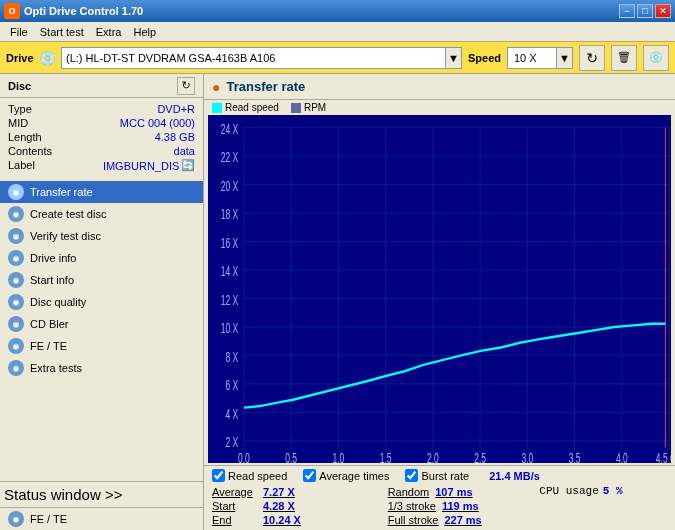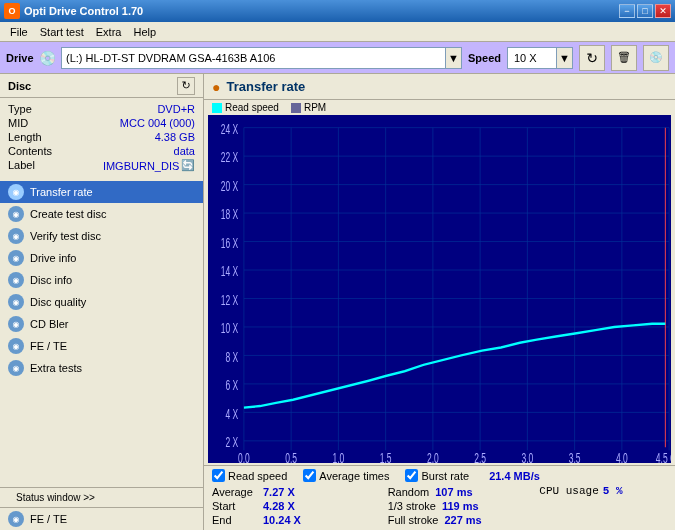--- a/index.html
+++ b/index.html
@@ -27,21 +27,21 @@
       border-bottom: 1px solid #ACA899;
       display: flex;
       align-items: center;
       padding: 1px 4px;
       height: 20px;
     }
     .menu-item { padding: 1px 6px; font-size: 11px; cursor: pointer; color: #000; }
 
     
     .drive-bar {
-      background: #c4b5fd;
+      background: #fde047;
       border-bottom: 1px solid #ACA899;
       display: flex;
       align-items: center;
       padding: 3px 6px;
       height: 32px;
       gap: 6px;
     }
     .drive-label { font-size: 11px; font-weight: bold; }
     .drive-select {
       display: flex;
@@ -115,23 +115,23 @@
     .nav-item.active .nav-icon { background: #99CCFF; }
 
     
     .bottom-left {
       margin-top: auto;
       border-top: 1px solid #ACA899;
     }
     .status-window-btn {
       display: flex;
       align-items: flex-end;
-      padding: 4px 16px;
+      padding: 4px 4px;
       border-bottom: 1px solid #ACA899;
-      font-size: 10px;
+      font-size: 15px;
       cursor: pointer;
       background: #ECE9D8;
     }
     .fe-te-item {
       display: flex;
       align-items: center;
       padding: 3px 8px;
       gap: 6px;
       font-size: 11px;
       cursor: pointer;
@@ -189,21 +189,21 @@
       gap: 16px;
       margin-bottom: 3px;
       align-items: center;
     }
     .stats-checkbox { display: flex; align-items: center; gap: 3px; font-size: 11px; }
     .stats-checkbox input { margin: 0; }
     .burst-rate-value { color: #0000CC; font-weight: bold; margin-left: 4px; }
 
     .stats-rows { display: flex; gap: 0; }
     .stats-col { flex: 1; }
-    .stats-row { display: flex; gap: 6px; align-items: center; padding: 1px 0; }
+    .stats-row { display: flex; gap: 6px; align-items: center; padding: 1px 0; text-decoration: underline; }
     .stats-row-label { color: #000; font-size: 11px; min-width: 45px; }
     .stats-row-value { color: #0000CC; font-size: 11px; font-weight: bold; min-width: 50px; }
     .stats-row-sublabel { color: #000; font-size: 11px; min-width: 60px; padding-left: 24px; }
     .stats-row-subvalue { color: #0000CC; font-size: 11px; font-weight: bold; }
 
     .cpu-row { display: flex; align-items: center; gap: 4px; font-family: Liberation Mono, monospace; }
 
     
     .grid-line-h { stroke: #003399; stroke-width: 0.5; }
     .grid-line-v { stroke: #003399; stroke-width: 0.5; }
@@ -301,21 +301,21 @@
       <div class="nav-item">
         <div class="nav-icon">◉</div>
         <span>Verify test disc</span>
       </div>
       <div class="nav-item">
         <div class="nav-icon">◉</div>
         <span>Drive info</span>
       </div>
       <div class="nav-item">
         <div class="nav-icon">◉</div>
-        <span>Disc info</span>
+        <span>Start info</span>
       </div>
       <div class="nav-item">
         <div class="nav-icon">◉</div>
         <span>Disc quality</span>
       </div>
       <div class="nav-item">
         <div class="nav-icon">◉</div>
         <span>CD Bler</span>
       </div>
       <div class="nav-item">

